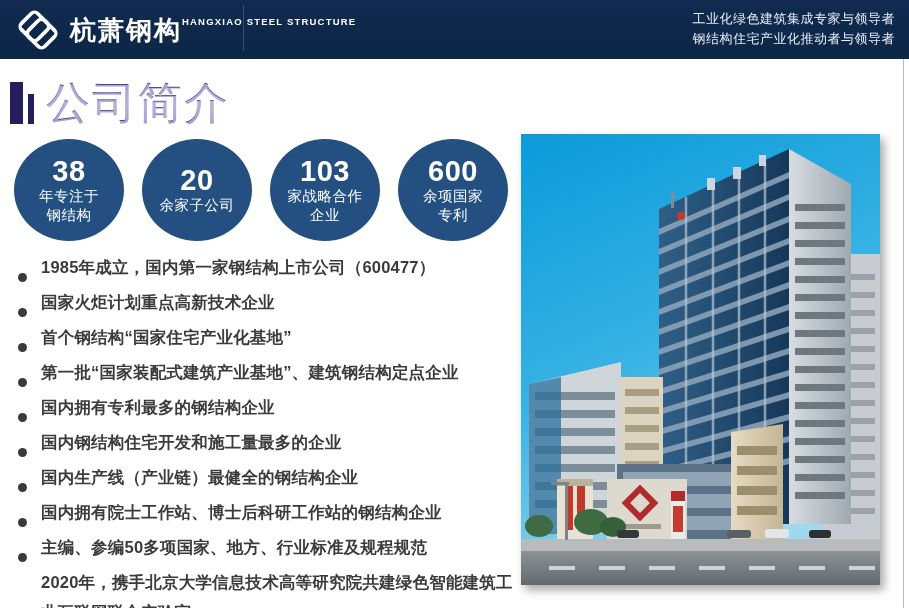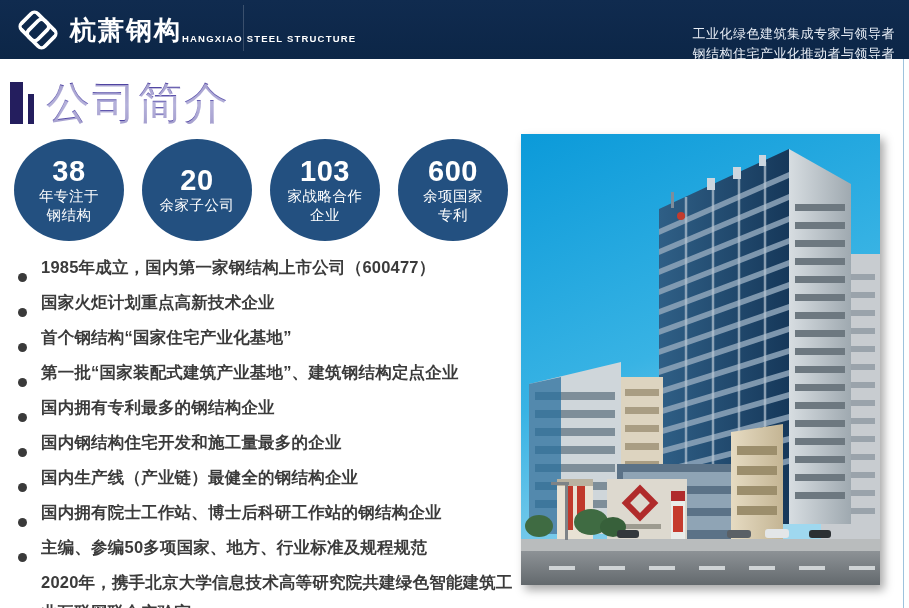--- a/index.html
+++ b/index.html
@@ -53,41 +53,40 @@
     font-size: 26px;
     font-weight: bold;
     letter-spacing: 2px;
     white-space: nowrap;
   }
   .logo-en {
     color: #ffffff;
     font-size: 9.5px;
     font-weight: bold;
     letter-spacing: 1.2px;
-    margin-top: 17px;
+    margin-top: 0;
     white-space: nowrap;
   }
   .logo-divider {
     position: absolute;
     left: 243px;
     top: 5px;
     width: 1px;
     height: 46px;
     background: rgba(255,255,255,0.18);
   }
   .header-tagline {
     position: absolute;
     right: 14px;
     top: 9px;
     color: #e8eef6;
     font-size: 13px;
     line-height: 20px;
     letter-spacing: 0.5px;
     white-space: nowrap;
-    margin-top: 15px;
   }
 
   
   .title-row {
     position: absolute;
     left: 10px;
     top: 76px;
     display: flex;
     align-items: flex-end;
     height: 48px;

